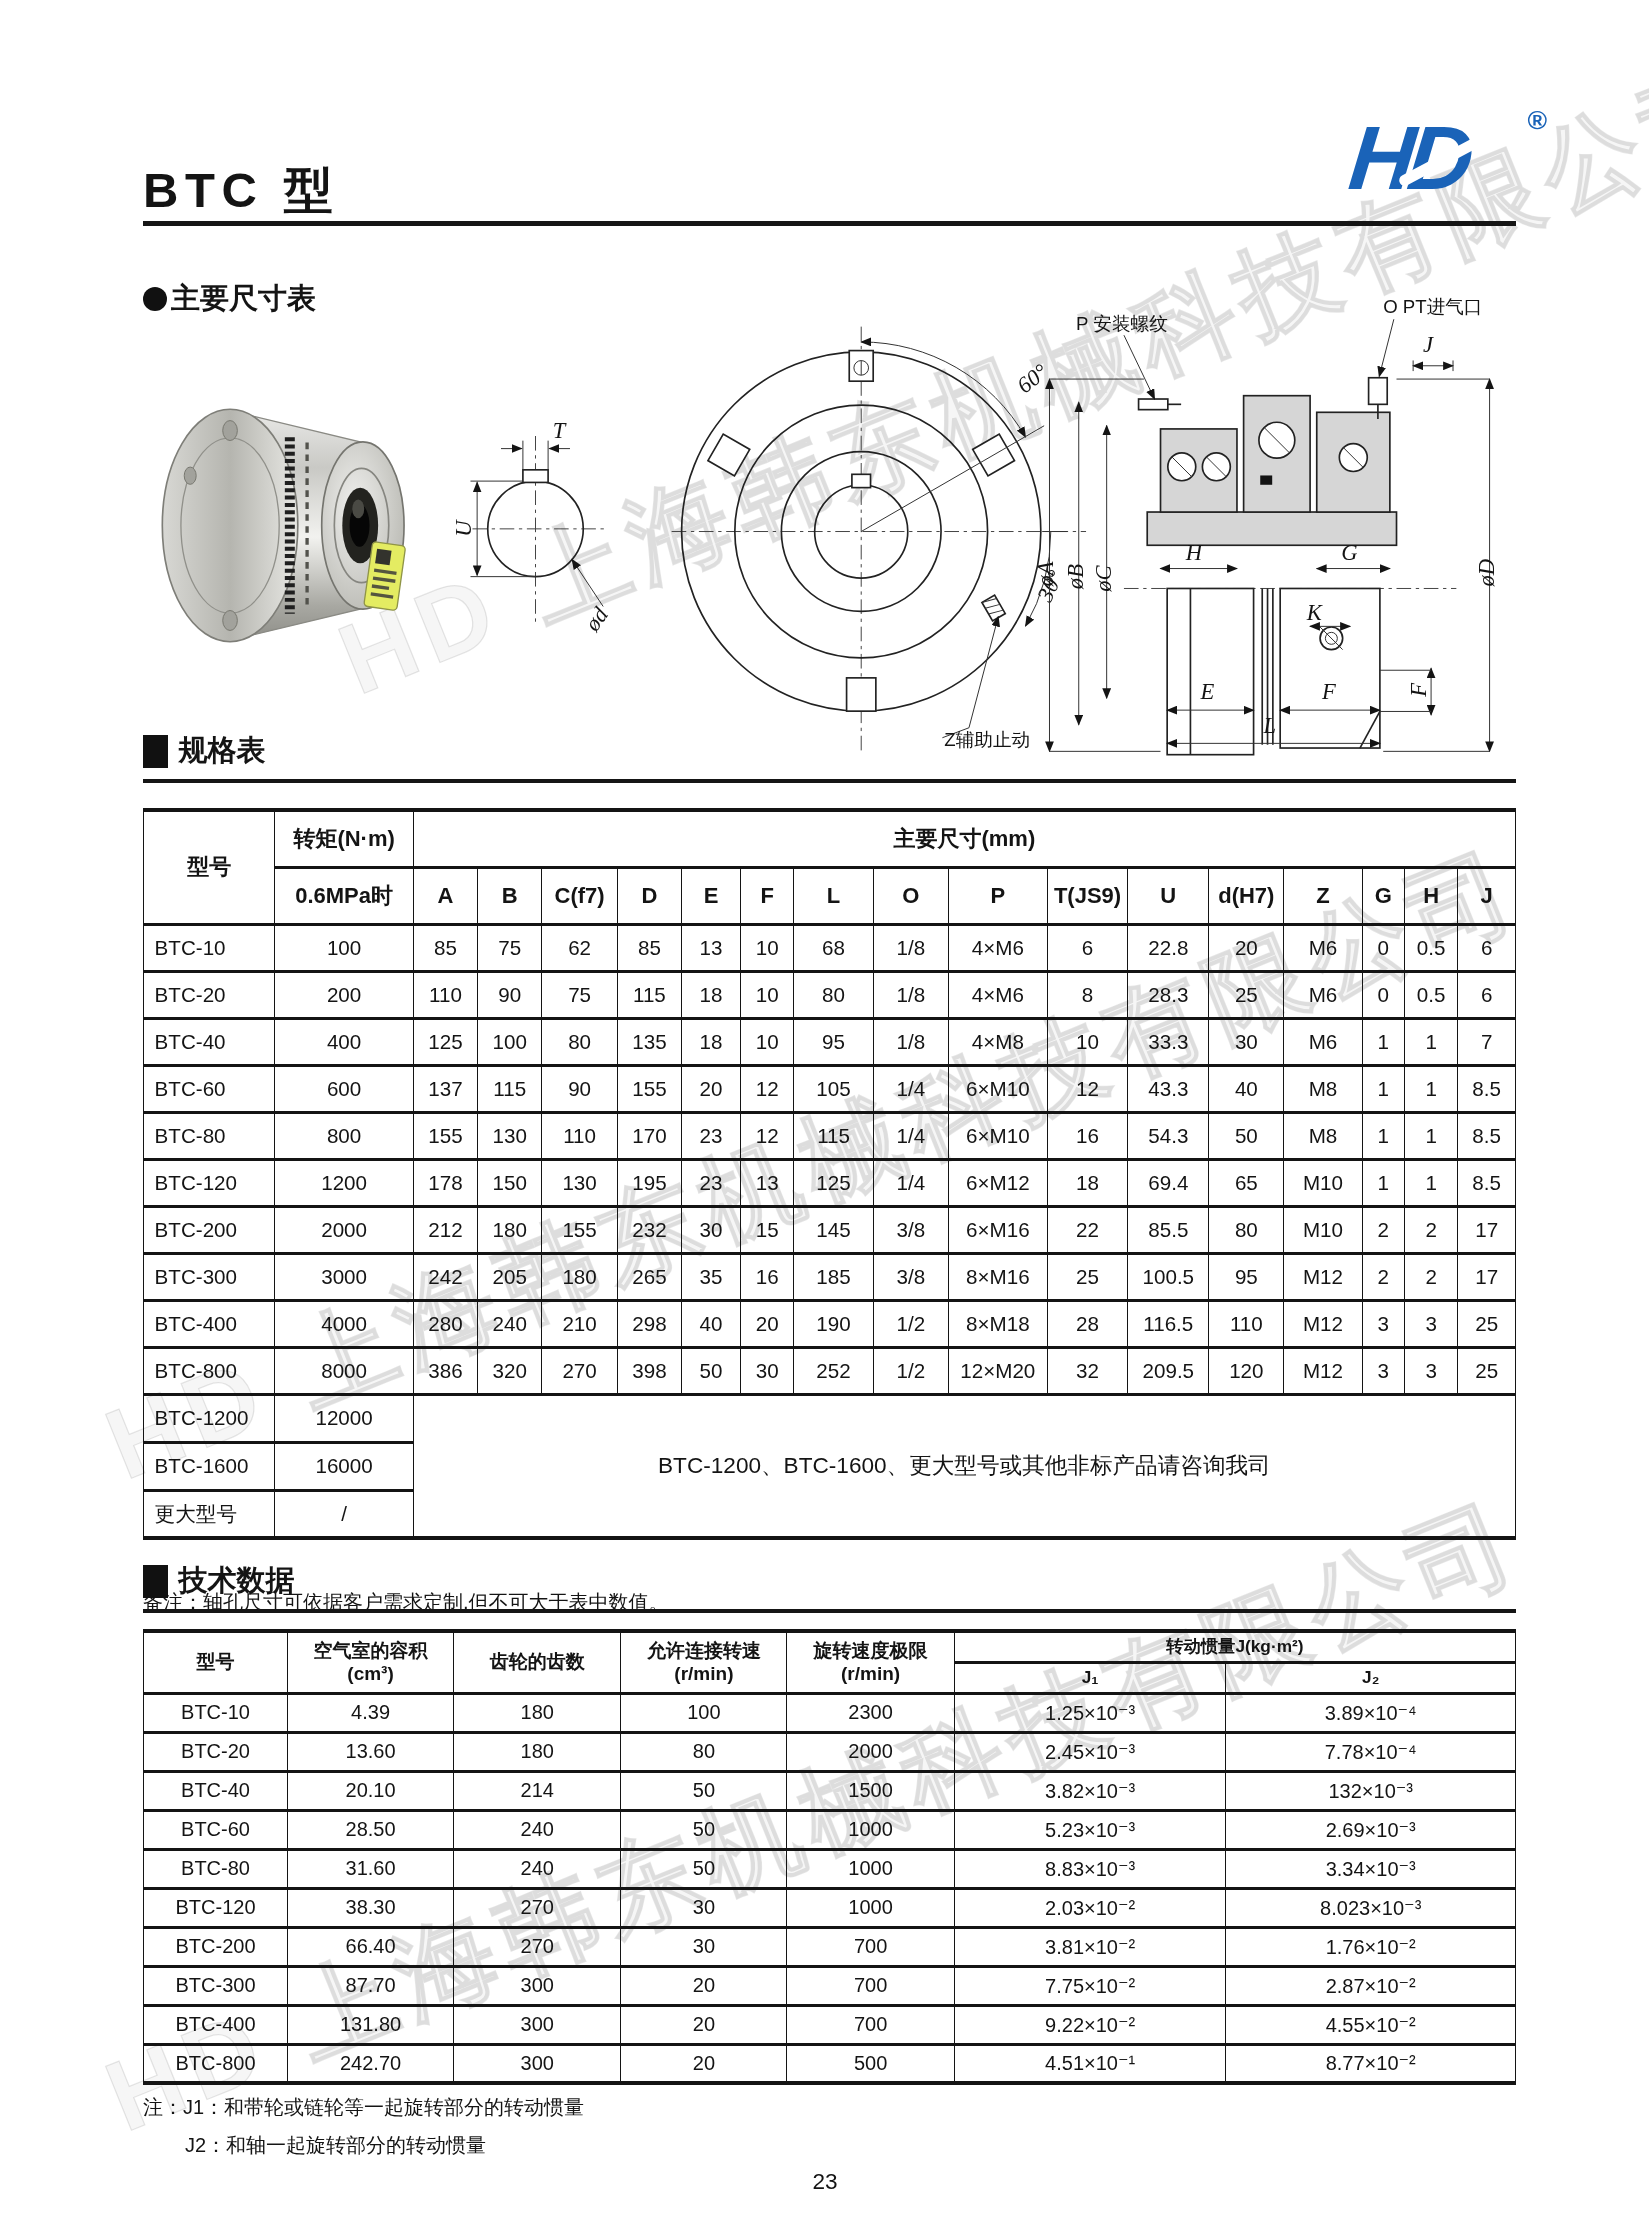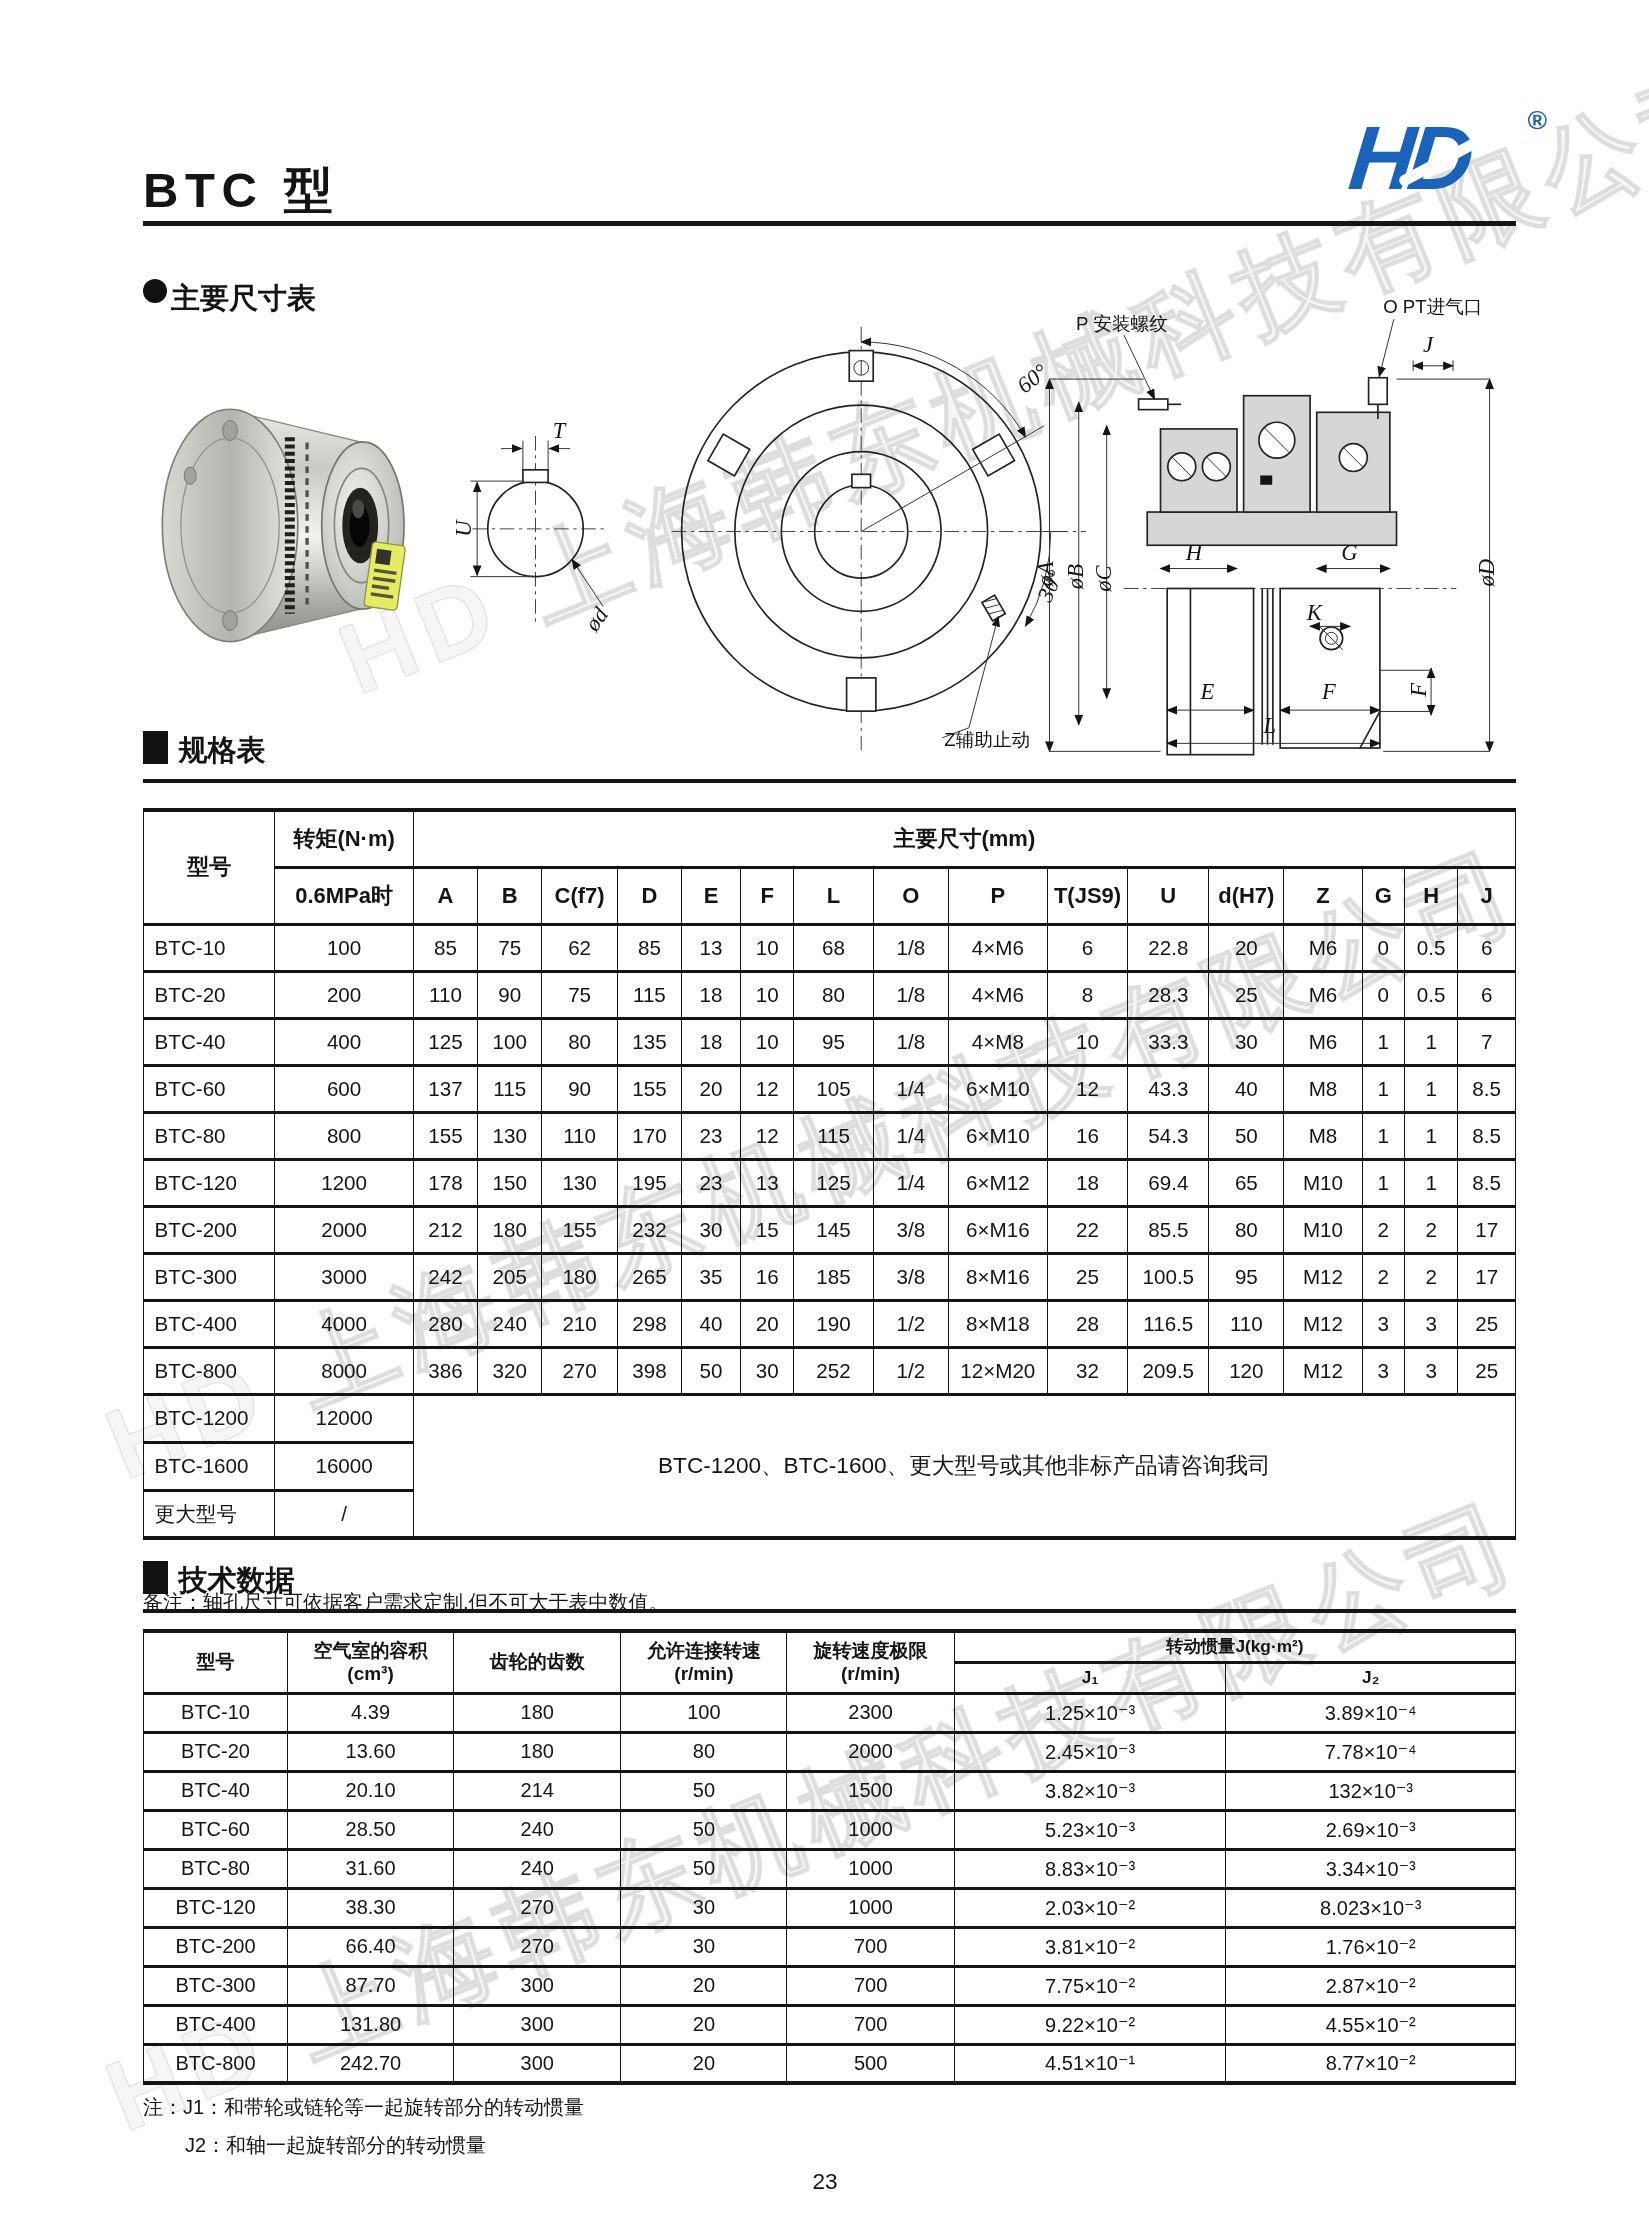--- a/index.html
+++ b/index.html
@@ -12,21 +12,21 @@
   
   .title{font-size:49px;font-weight:bold;letter-spacing:6.6px;}
   .rule{background:#151515;}
   .logo{font-style:italic;font-weight:900;font-size:90px;color:#1a63b8;
         letter-spacing:-6.6px;transform:skewX(-6deg);line-height:1;}
   .logo-reg{font-size:26.6px;font-weight:bold;color:#1a63b8;font-style:normal;
             position:absolute;right:-31px;top:-8px;letter-spacing:0;}
   .logo-swoosh{position:absolute;width:100px;height:10.6px;background:#fff;
                left:44px;top:41px;transform:rotate(-28deg);border-radius:5.3px;}
   
-  .heading{display:flex;align-items:flex-start;font-size:29px;font-weight:bold;}
+  .heading{display:flex;align-items:center;font-size:29px;font-weight:bold;}
   .dot-marker{width:24px;height:24px;border-radius:50%;background:#111;margin-right:4px;}
   .block-marker{width:25px;height:33px;background:#111;margin-right:10.6px;}
   
   .wm{font-size:100px;font-weight:bold;white-space:nowrap;
       color:rgba(0,0,0,0.035);-webkit-text-stroke:1.3px rgba(0,0,0,0.10);
       transform:rotate(-22deg);transform-origin:left center;letter-spacing:9.3px;
       pointer-events:none;z-index:0;}
   .content{z-index:1;}
   
   table.tbl{border-collapse:collapse;table-layout:fixed;width:1373px;

